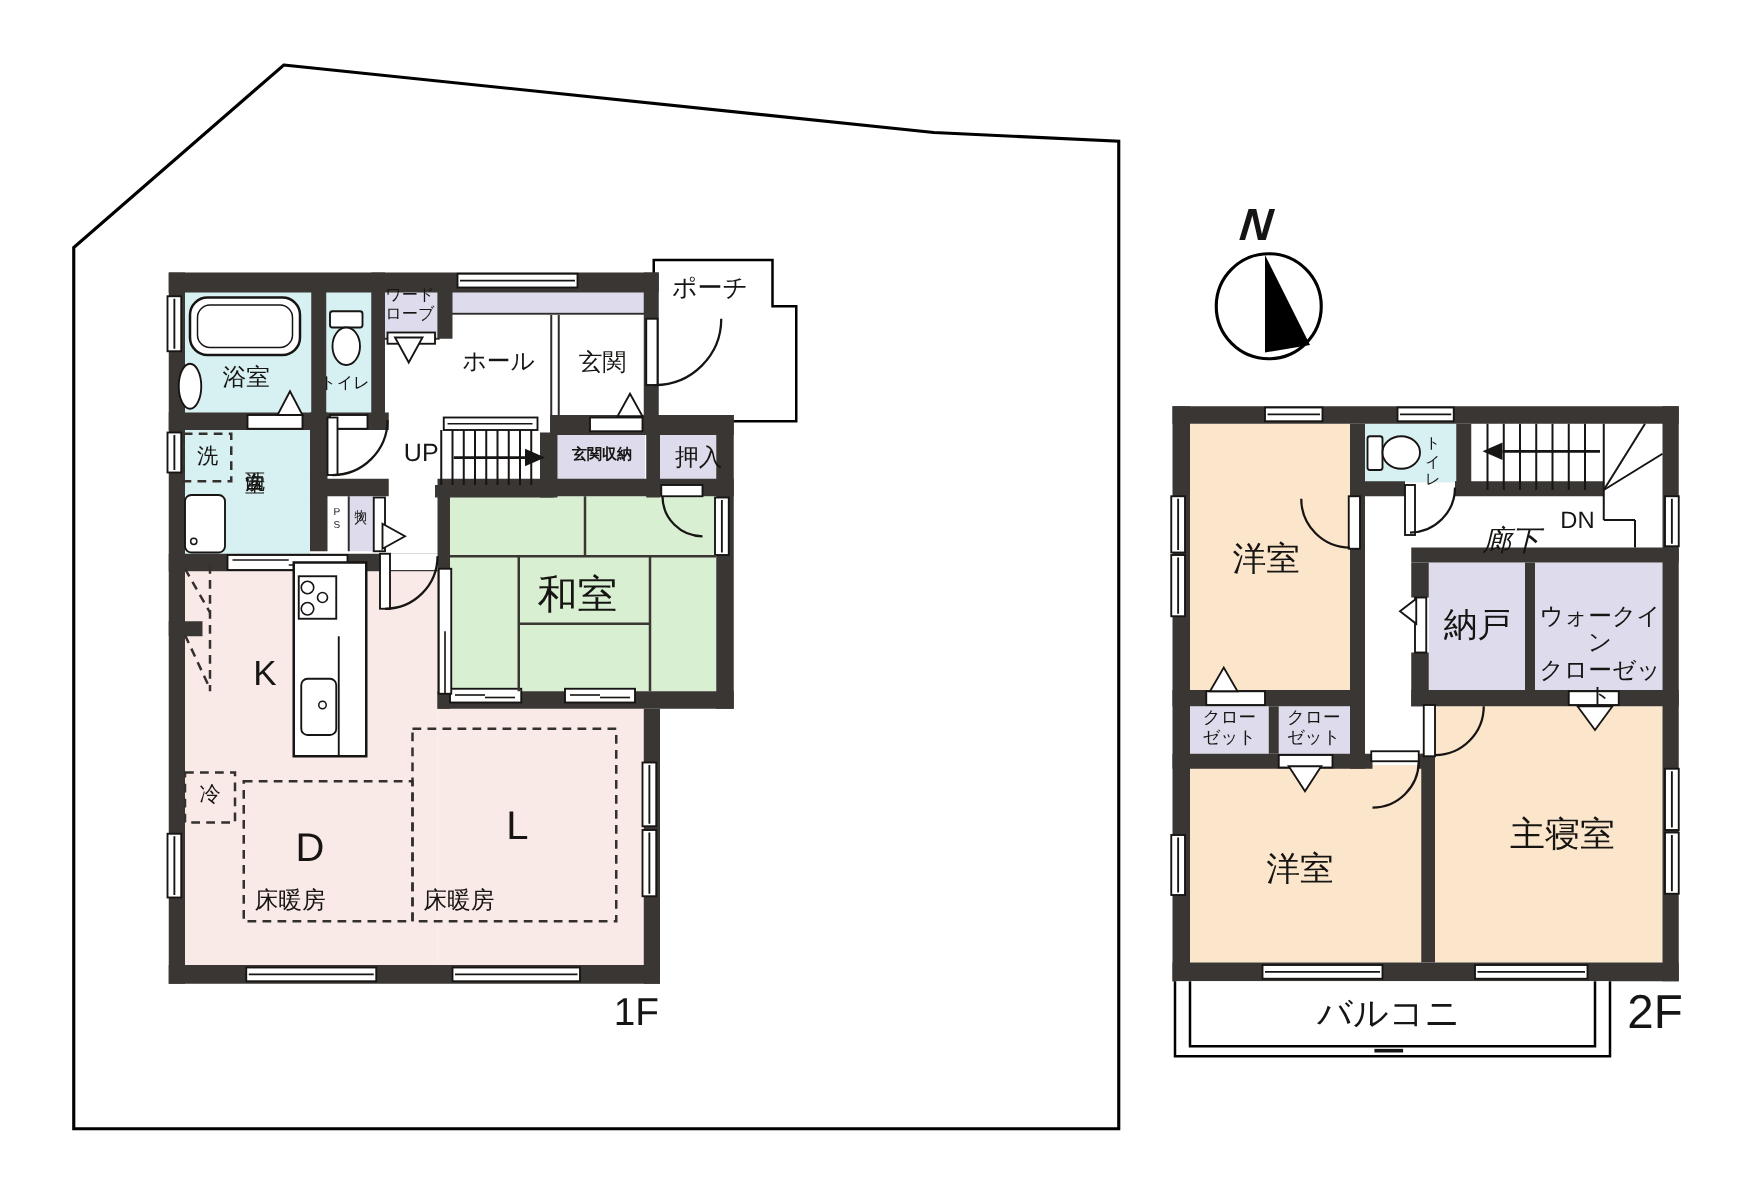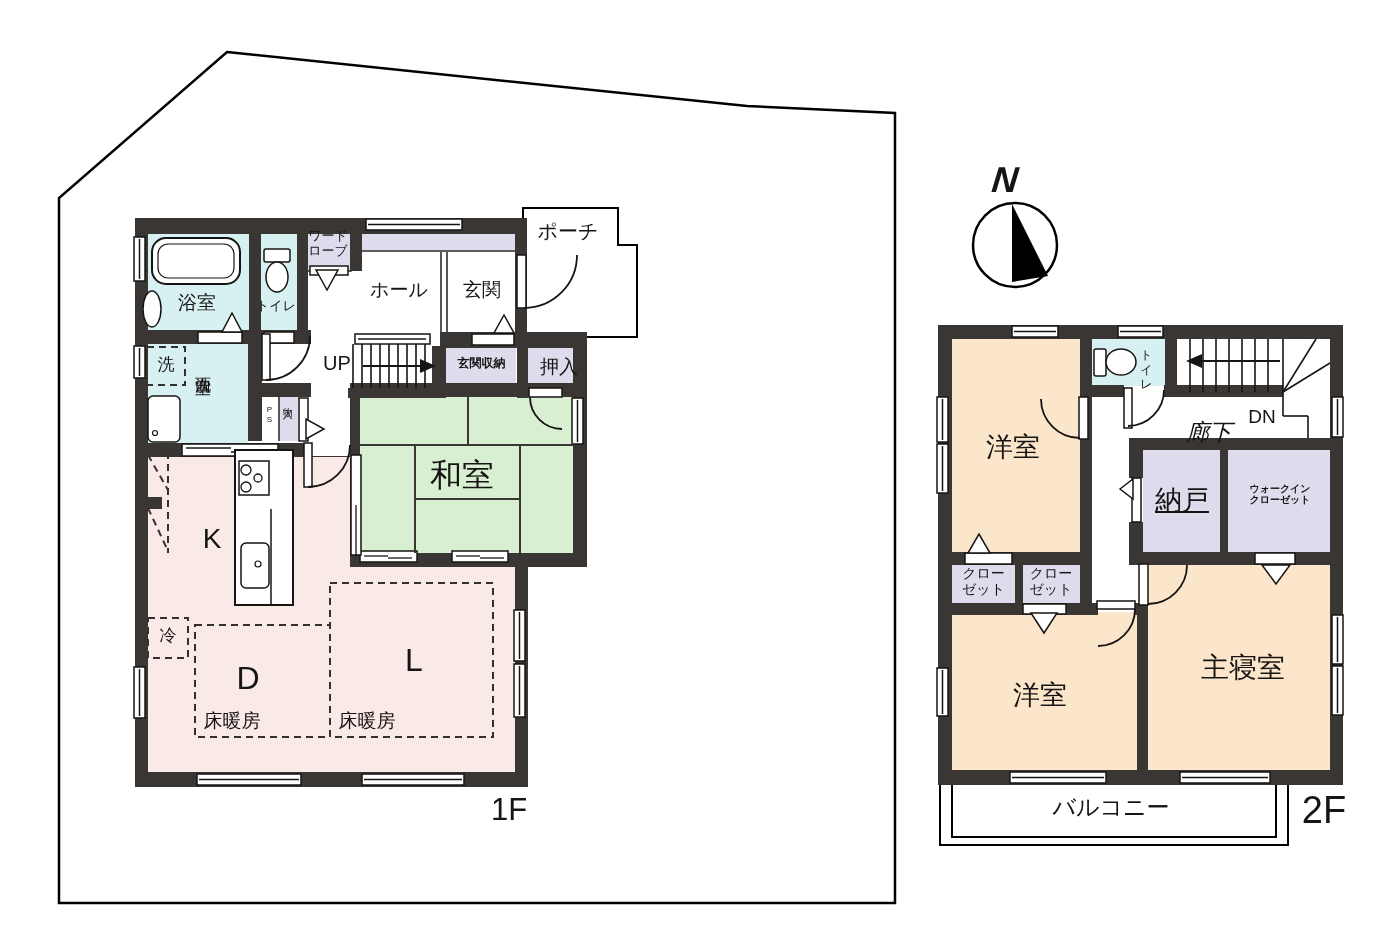--- a/index.html
+++ b/index.html
@@ -317,25 +317,25 @@
 <div class="lbl" style="left:398px;top:643px;width:32px;font-size:32px;">L</div>
 <div class="lbl" style="left:200px;top:710px;width:64px;font-size:19px;">床暖房</div>
 <div class="lbl" style="left:335px;top:710px;width:64px;font-size:19px;">床暖房</div>
 <div class="lbl" style="left:154px;top:626px;width:28px;font-size:17px;">冷</div>
 <div class="lbl" style="left:483px;top:793px;width:52px;font-size:31px;">1F</div>
 
 <div class="lbl" style="left:981px;top:432px;width:64px;font-size:27px;">洋室</div>
 <div class="lbl vert" style="left:1139px;top:341px;font-size:12px;">トイレ</div>
 <div class="lbl" style="left:1186px;top:420px;width:46px;font-size:23px;font-style:italic;">廊下</div>
 <div class="lbl" style="left:1243px;top:406px;width:38px;font-size:19px;">DN</div>
-<div class="lbl" style="left:1148px;top:485px;width:68px;font-size:27px;text-decoration:underline;">納戸</div>
-<div class="lbl pre" style="left:1230px;top:483px;width:100px;font-size:10px;font-weight:bold;">ウォークイン
+<div class="lbl" style="left:1148px;top:485px;width:68px;font-size:27px;">納戸</div>
+<div class="lbl pre" style="left:1230px;top:483px;width:100px;font-size:19px;">ウォークイン
 クローゼット</div>
 <div class="lbl pre" style="left:953px;top:566px;width:61px;font-size:14px;">クロー
 ゼット</div>
 <div class="lbl pre" style="left:1023px;top:566px;width:56px;font-size:14px;">クロー
 ゼット</div>
 <div class="lbl" style="left:1008px;top:680px;width:64px;font-size:27px;">洋室</div>
-<div class="lbl" style="left:1194px;top:652px;width:98px;font-size:28px;">主寝室</div>
-<div class="lbl" style="left:1044px;top:795px;width:134px;font-size:23px;">バルコニー</div>
+<div class="lbl" style="left:1194px;top:652px;width:98px;font-size:28px;text-align:right;">主寝室</div>
+<div class="lbl" style="left:1044px;top:795px;width:134px;font-size:28px;">バルコニー</div>
 <div class="lbl" style="left:1297px;top:789px;width:54px;font-size:38px;">2F</div>
 
 </div>
 
 </body></html>

